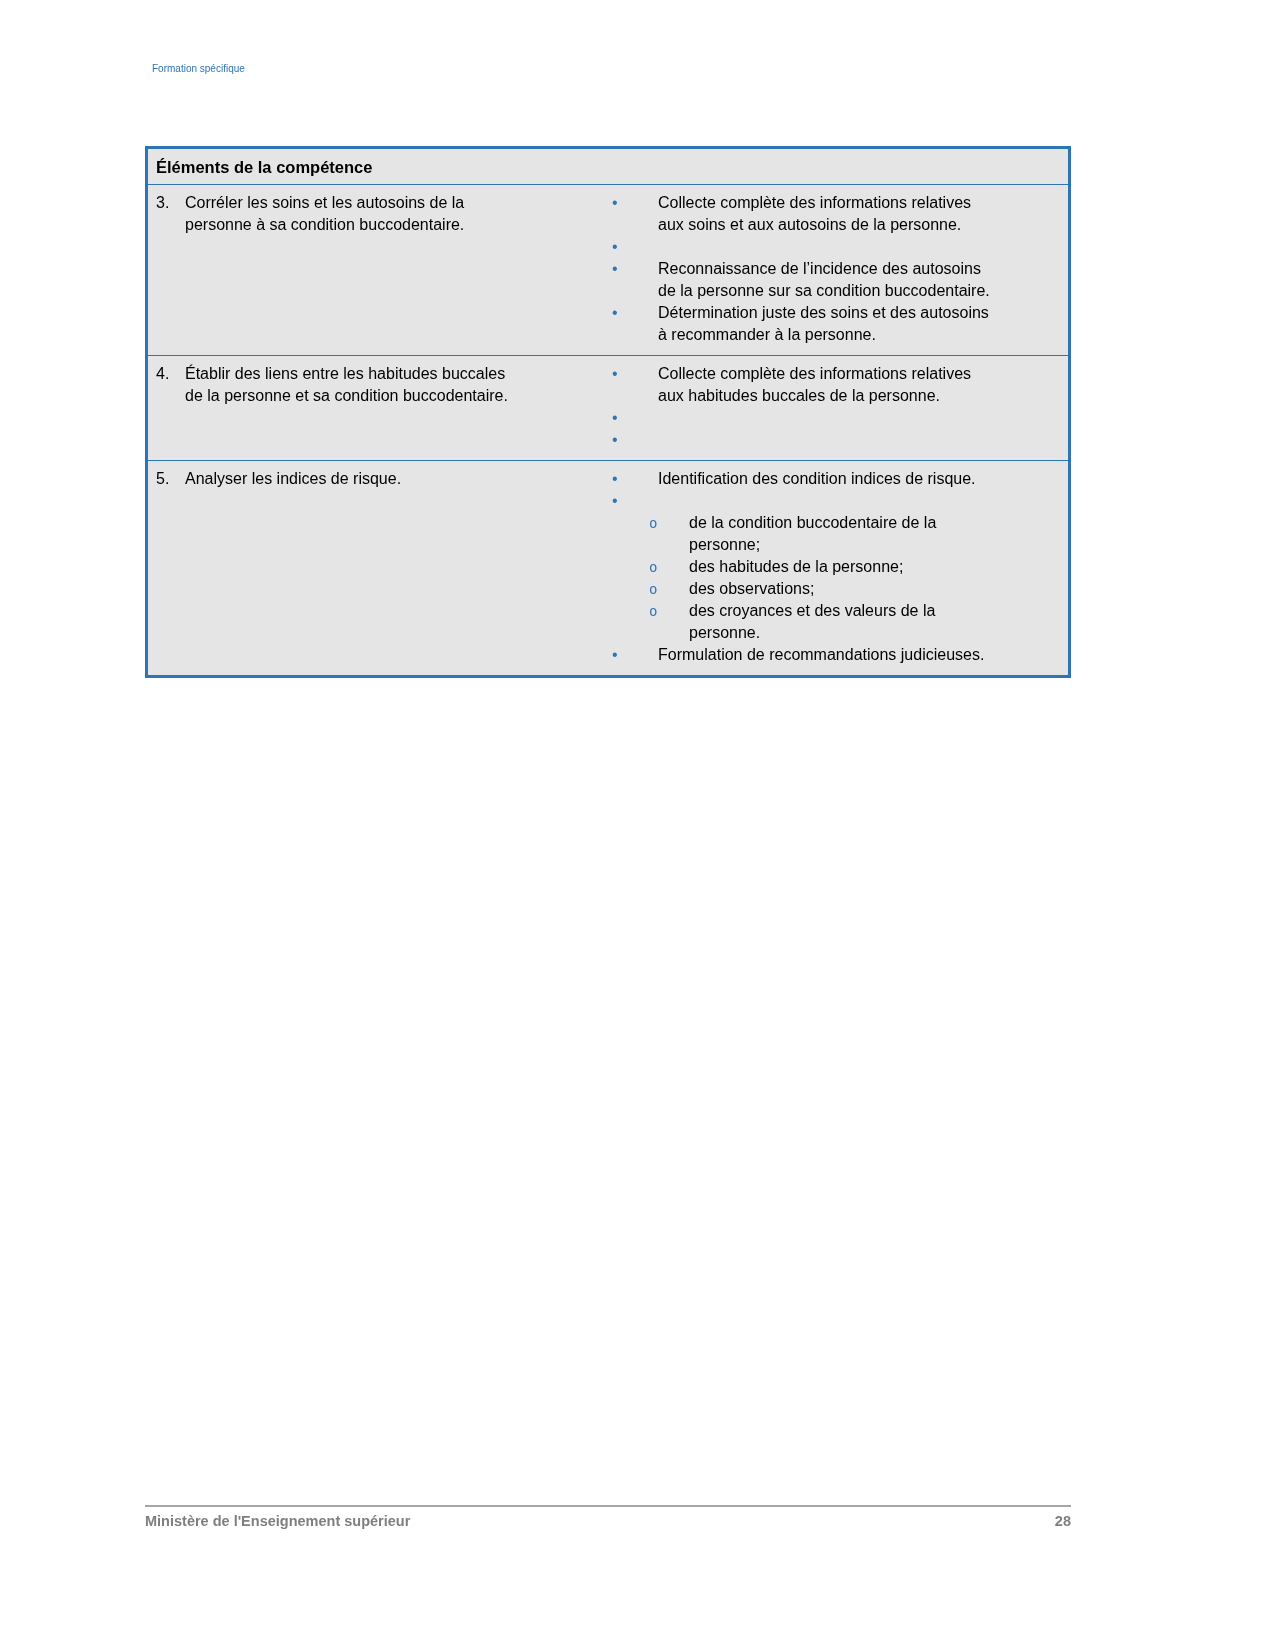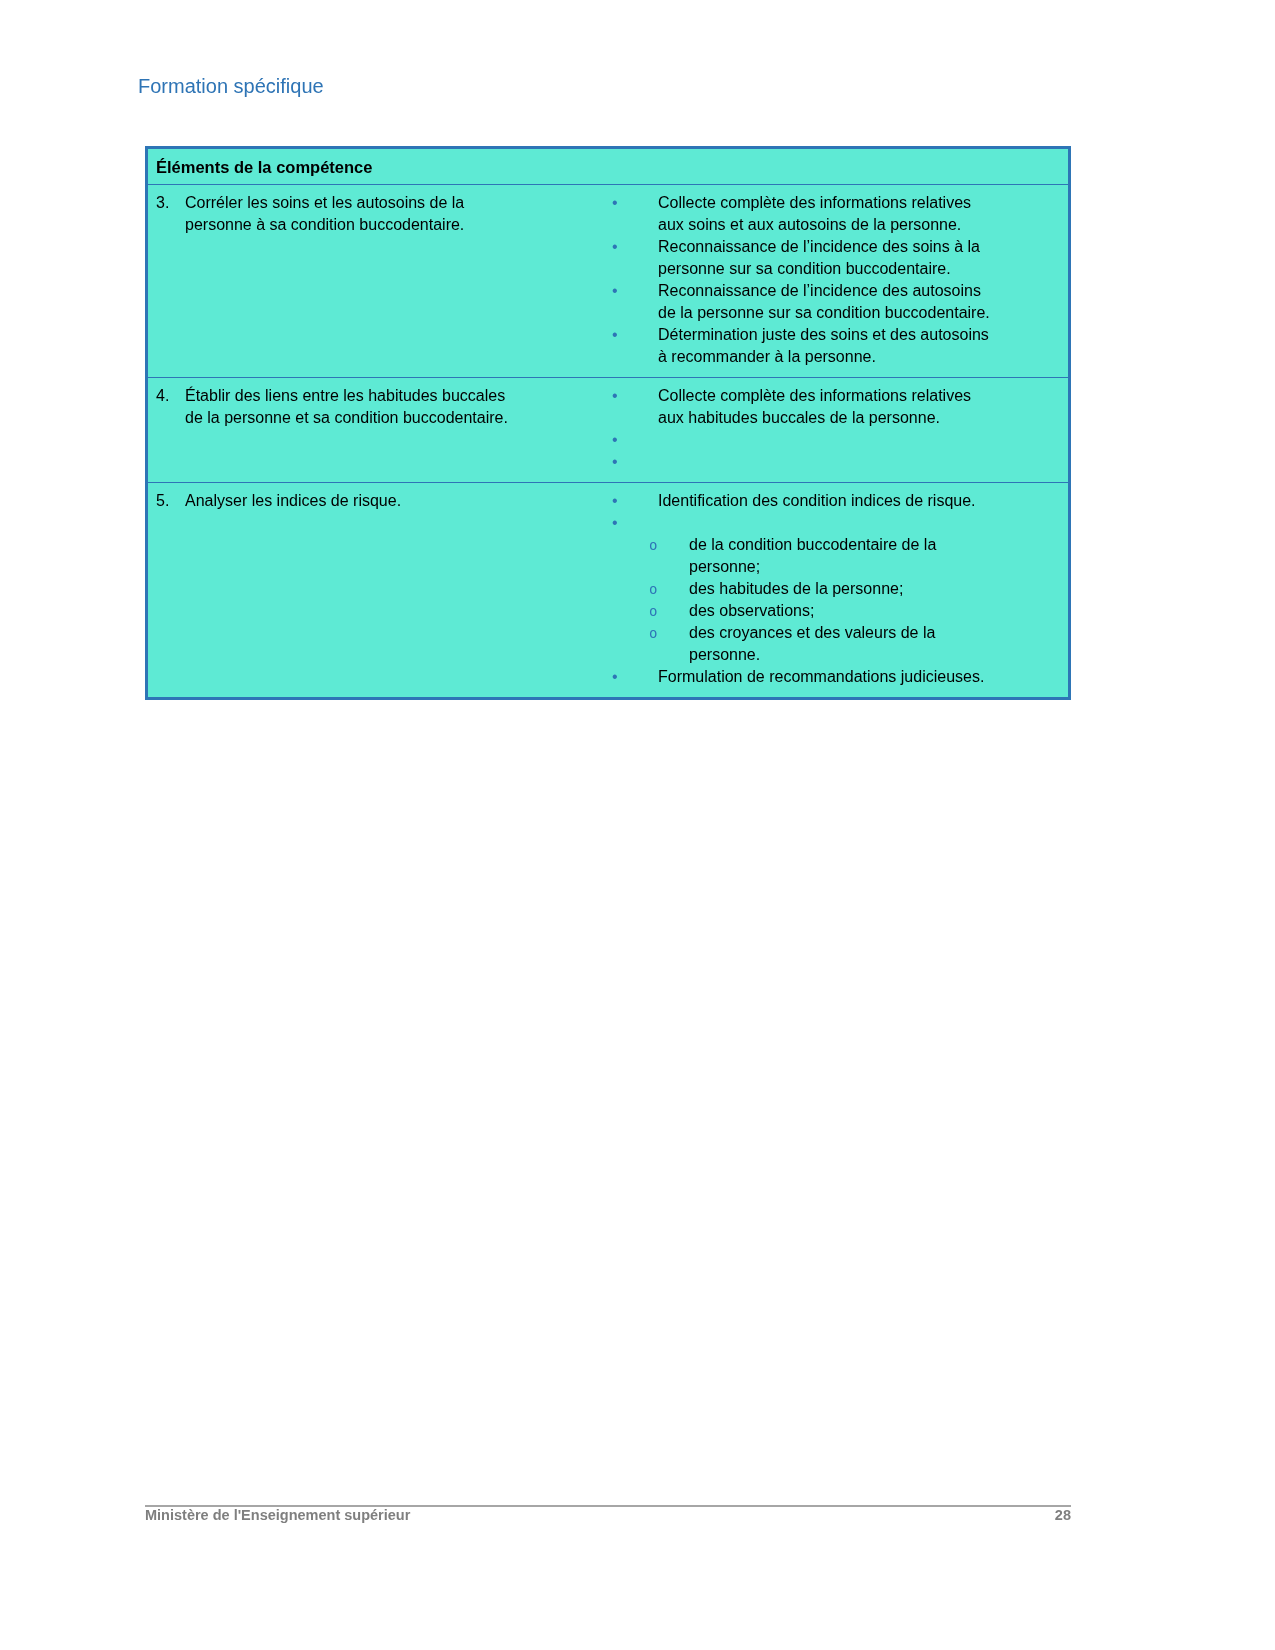--- a/index.html
+++ b/index.html
@@ -6,35 +6,34 @@
   body {
     width: 1275px;
     height: 1650px;
     position: relative;
     font-family: "Liberation Sans", "DejaVu Sans", sans-serif;
     color: #000000;
   }
 
   .running-head {
     position: absolute;
-    left: 138px;
+    left: 152px;
     top: 63px;
-    font-size: 20px;
+    font-size: 10px;
     color: #2E74B5;
-    margin-top: 12px;
   }
 
   .doc-table {
     position: absolute;
     left: 145px;
     top: 146px;
     width: 926px;
     border: 3px solid #2E75B6;
     box-sizing: border-box;
-    background: #5eead4;
+    background: #e5e5e5;
   }
   .thead { display: flex; border-bottom: 1px solid #2E75B6; }
   .th {
     font-weight: bold;
     font-size: 16.5px;
     line-height: 22px;
     padding: 7px 8px 6px 8px;
     box-sizing: border-box;
   }
   .th.col-el { width: 452px; flex: none; }
@@ -69,20 +68,21 @@
   }
 
   .page-footer {
     position: absolute;
     left: 145px;
     top: 1505px;
     width: 926px;
     border-top: 2px solid #A6A6A6;
     display: flex;
     justify-content: space-between;
+    padding-top: 6px;
     box-sizing: border-box;
   }
   .footer-text {
     font-size: 14.5px;
     font-weight: bold;
     color: #7F7F7F;
   }
 </style>
 </head>
 <body>
@@ -101,22 +101,20 @@
 personne à sa condition buccodentaire.</span>
         </div>
         <div class="cell cr-cell">
           <div class="crit">
             <span class="crit-bullet">•</span>
             <span class="crit-text">Collecte complète des informations relatives
 aux soins et aux autosoins de la personne.</span>
           </div>
           <div class="crit">
             <span class="crit-bullet">•</span>
-            <span class="crit-text">Reconnaissance de l’incidence des soins à la
-personne sur sa condition buccodentaire.</span>
           </div>
           <div class="crit">
             <span class="crit-bullet">•</span>
             <span class="crit-text">Reconnaissance de l’incidence des autosoins
 de la personne sur sa condition buccodentaire.</span>
           </div>
           <div class="crit">
             <span class="crit-bullet">•</span>
             <span class="crit-text">Détermination juste des soins et des autosoins
 à recommander à la personne.</span>

